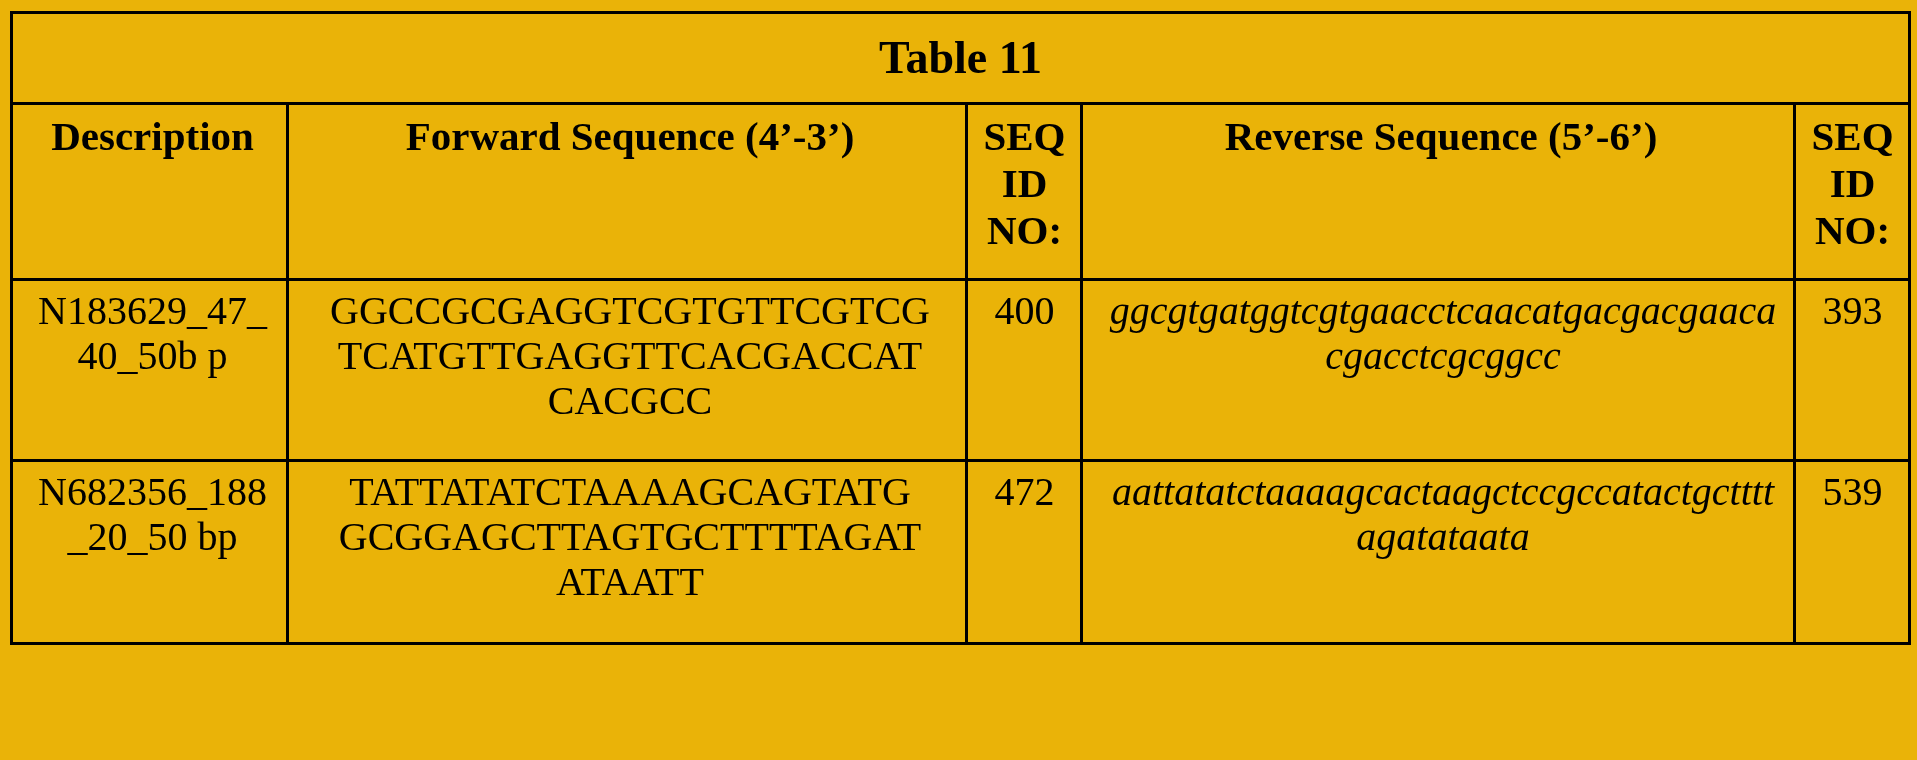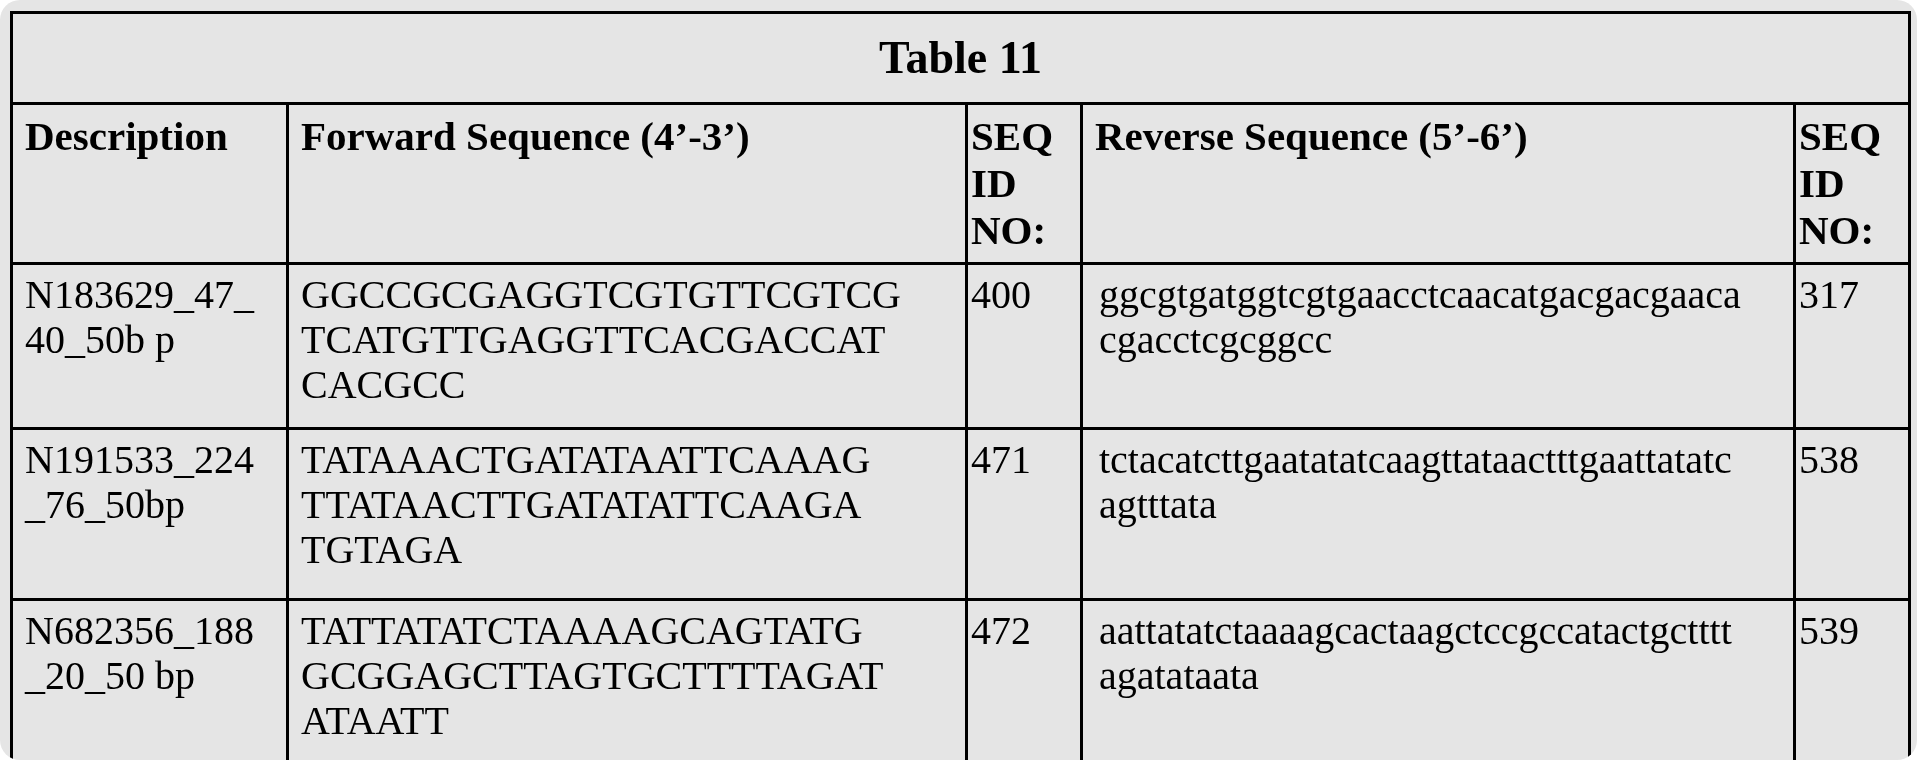--- a/index.html
+++ b/index.html
@@ -4,41 +4,40 @@
 <style>
   html, body {
     margin: 0;
     padding: 0;
     background: #ffffff;
   }
   .page {
     position: relative;
     width: 1917px;
     height: 760px;
-    background: #e5e5e5;
+    background: #eab308;
     font-family: "Liberation Serif", serif;
     color: #000000;
     overflow: hidden;
-    border-radius: 20px;
   }
   table.seq-table {
     position: absolute;
     left: 10px;
     top: 11px;
     width: 1898px;
     border-collapse: collapse;
     table-layout: fixed;
   }
   .seq-table td, .seq-table th {
     border: 3px solid #000000;
     vertical-align: top;
-    text-align: left;
+    text-align: center;
     font-size: 40px;
     line-height: 1.12;
-    padding: 8px 6px 8px 12px;
+    padding: 8px 6px 24px 12px;
     overflow: hidden;
     white-space: pre-line;
     word-wrap: break-word;
   }
   .seq-table tr.title-row td {
     height: 80px;
     text-align: center;
     vertical-align: middle;
     font-weight: bold;
     font-size: 46px;
@@ -52,20 +51,21 @@
   }
   .seq-table tr.data-row-1 td { height: 146px; }
   .seq-table tr.data-row-2 td { height: 152px; }
   .seq-table tr.data-row-3 td { height: 148px; }
   .seq-table td.seqid-cell, .seq-table th.seqid-cell {
     padding-left: 3px;
     padding-right: 2px;
   }
   .seq-table td.rev-cell {
     padding-left: 16px;
+    font-style: italic;
   }
   col.c-desc { width: 276px; }
   col.c-fwd  { width: 679px; }
   col.c-sid1 { width: 115px; }
   col.c-rev  { width: 713px; }
   col.c-sid2 { width: 115px; }
 </style>
 </head>
 <body>
 
@@ -94,34 +94,23 @@
 
     <tr class="data-row-1">
       <td>N183629_47_
 40_50b p</td>
       <td>GGCCGCGAGGTCGTGTTCGTCG
 TCATGTTGAGGTTCACGACCAT
 CACGCC</td>
       <td class="seqid-cell">400</td>
       <td class="rev-cell">ggcgtgatggtcgtgaacctcaacatgacgacgaaca
 cgacctcgcggcc</td>
-      <td class="seqid-cell">317</td>
+      <td class="seqid-cell">393</td>
     </tr>
 
-    <tr class="data-row-2">
-      <td>N191533_224
-_76_50bp</td>
-      <td>TATAAACTGATATAATTCAAAG
-TTATAACTTGATATATTCAAGA
-TGTAGA</td>
-      <td class="seqid-cell">471</td>
-      <td class="rev-cell">tctacatcttgaatatatcaagttataactttgaattatatc
-agtttata</td>
-      <td class="seqid-cell">538</td>
-    </tr>
 
     <tr class="data-row-3">
       <td>N682356_188
 _20_50 bp</td>
       <td>TATTATATCTAAAAGCAGTATG
 GCGGAGCTTAGTGCTTTTAGAT
 ATAATT</td>
       <td class="seqid-cell">472</td>
       <td class="rev-cell">aattatatctaaaagcactaagctccgccatactgctttt
 agatataata</td>

